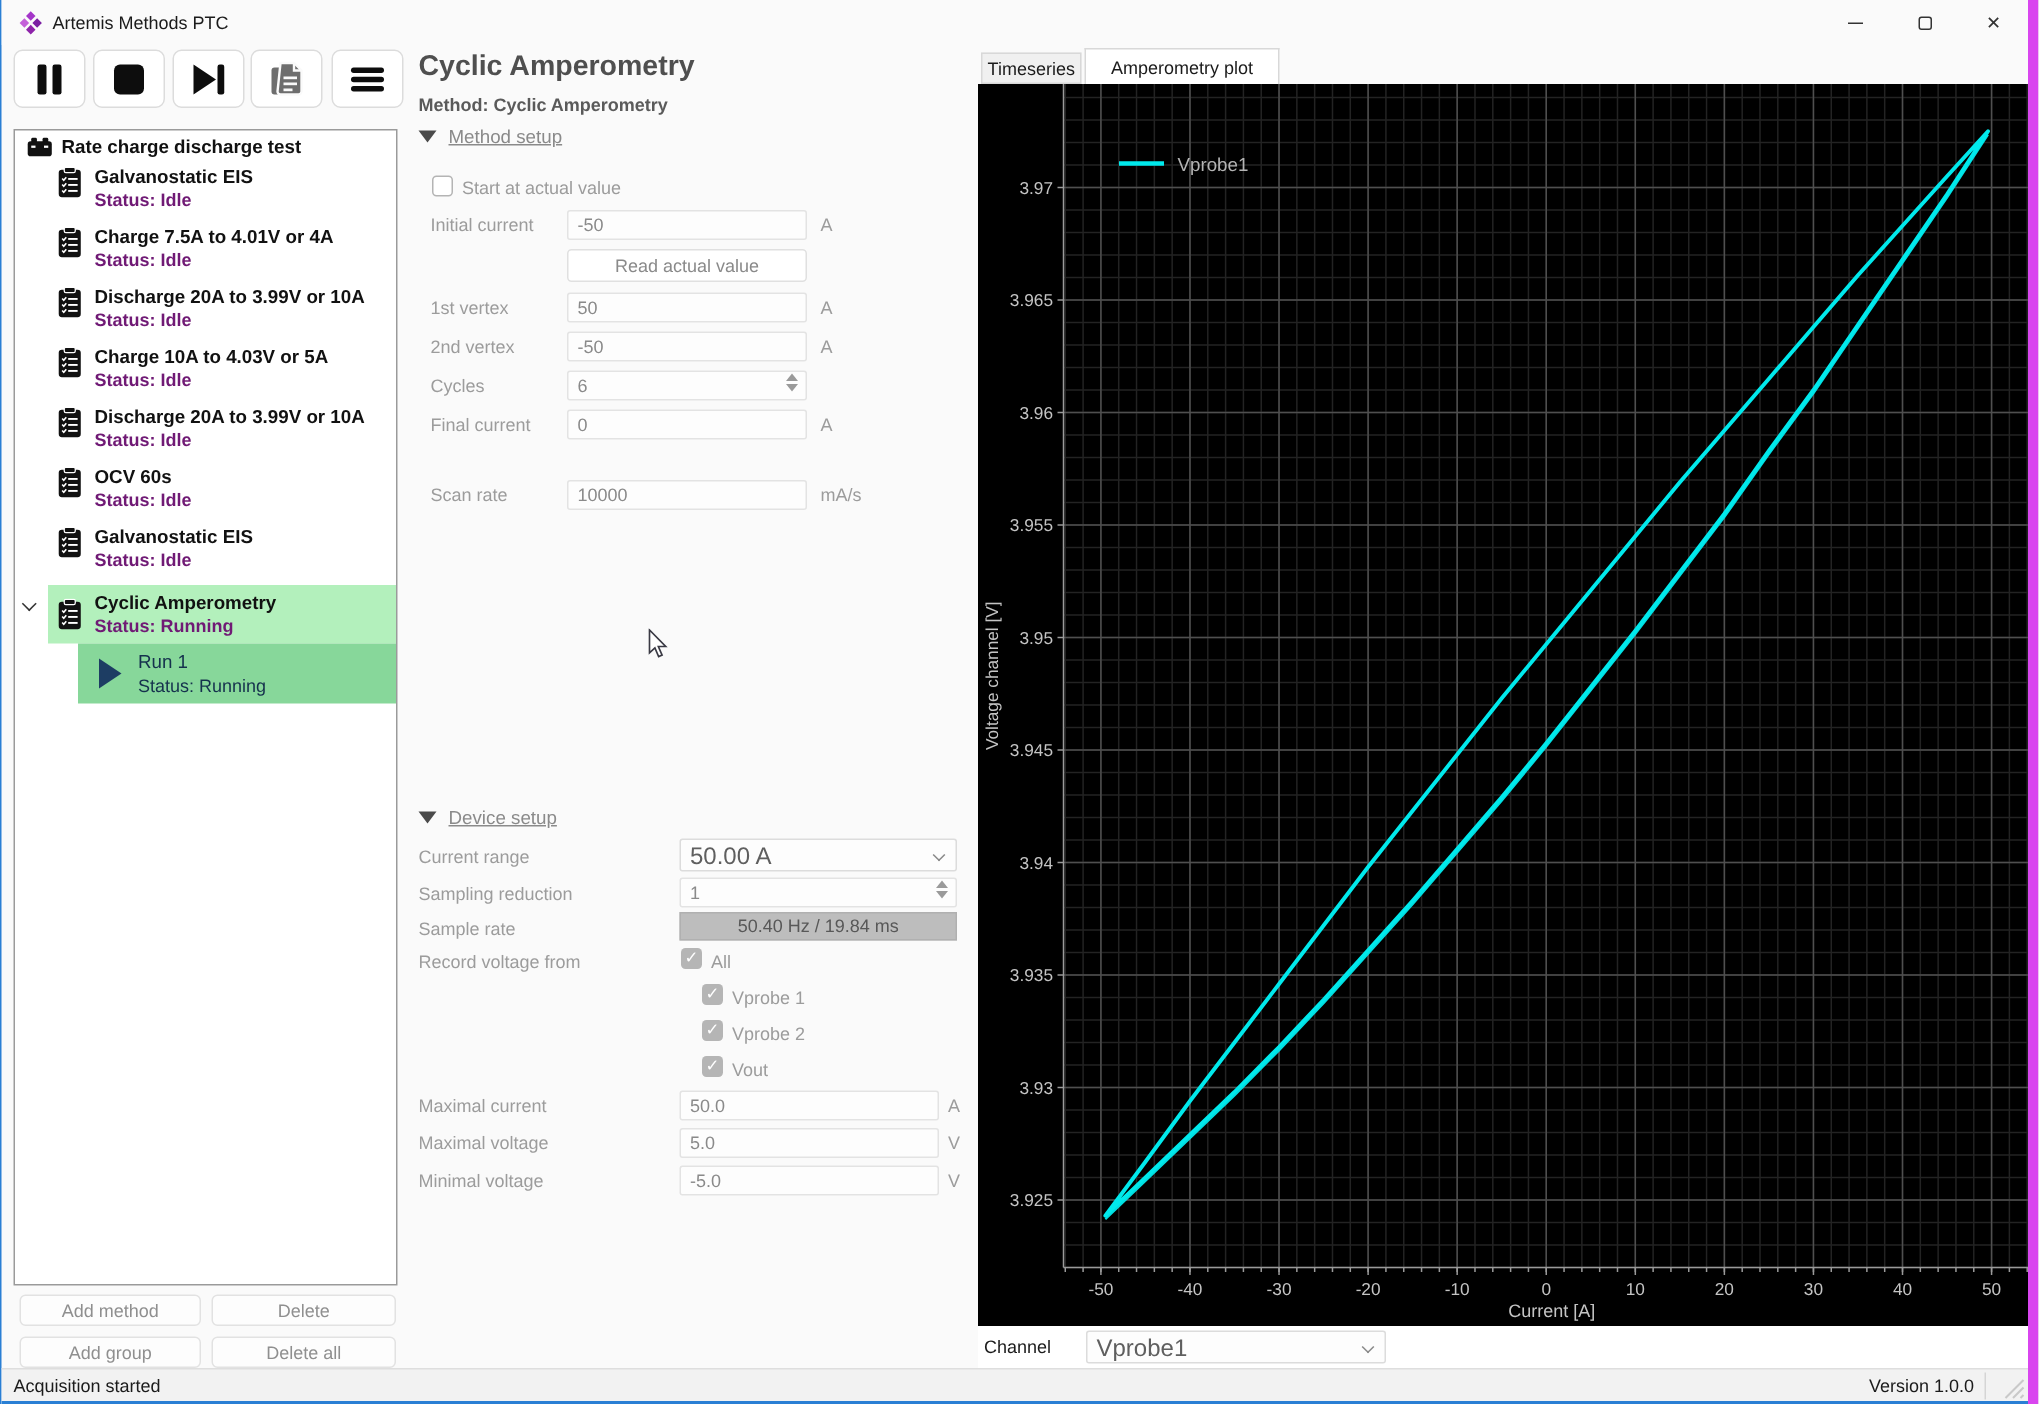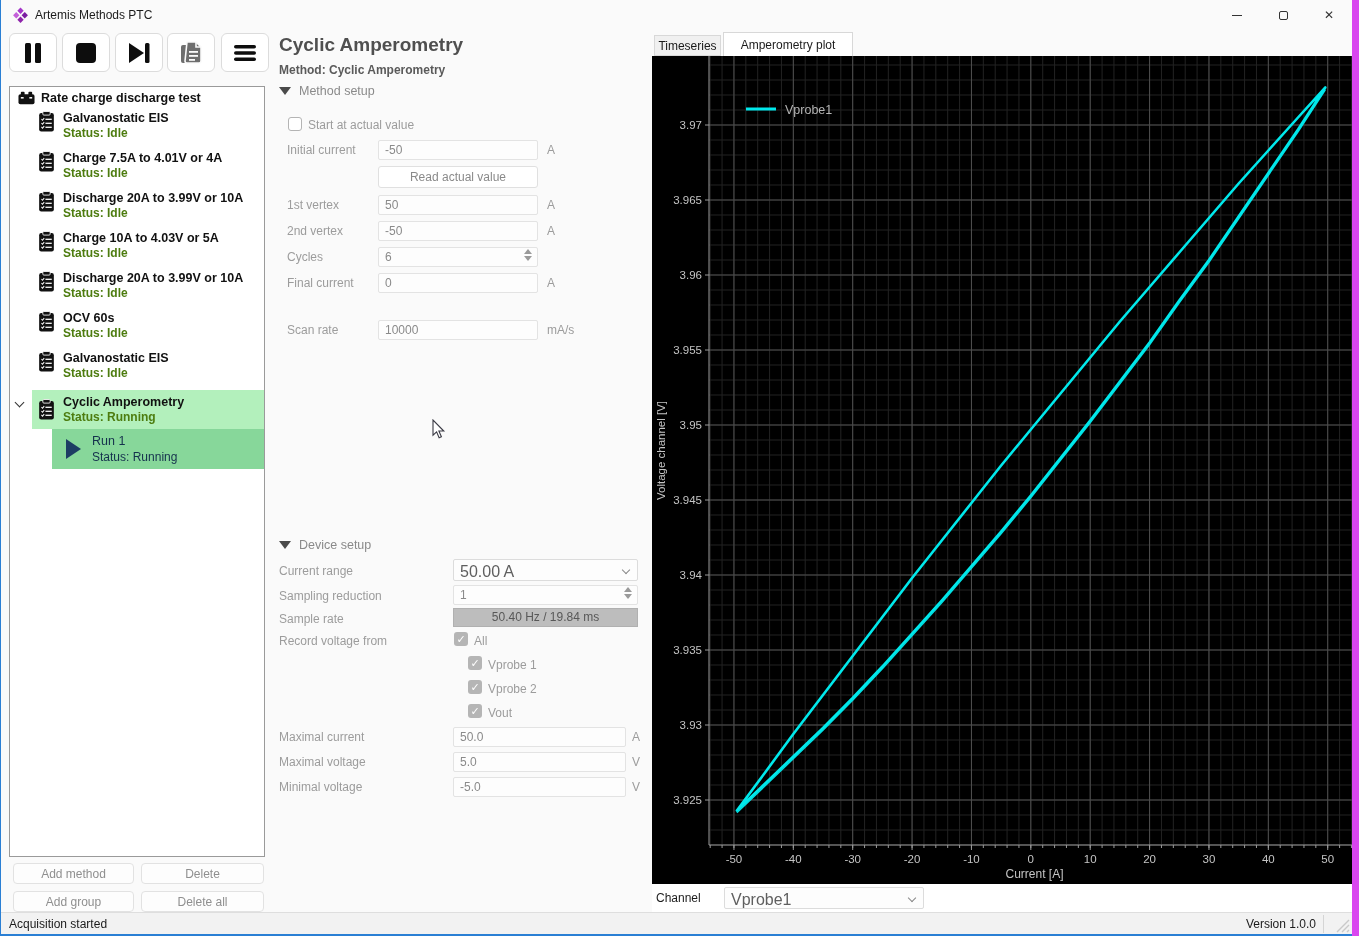--- a/index.html
+++ b/index.html
@@ -20,21 +20,21 @@
   
   .tbtn { position:absolute; top:33px; width:48px; height:39px; background:#fff; border:1px solid #dcdcdc; border-radius:6px;
           display:flex; align-items:center; justify-content:center; }
 
   
   .tree { position:absolute; left:8px; top:86px; width:256px; height:771px; background:#fff; border:1px solid #9a9a9a; }
   .tgroup { position:absolute; left:8px; top:4px; display:flex; align-items:center; gap:6px; }
   .tgroup .glabel { font-size:12.5px; font-weight:bold; color:#111; }
   .titem { position:absolute; left:28px; display:flex; gap:8px; height:38px; }
   .tititle { font-size:12.5px; font-weight:bold; color:#111; line-height:15px; }
-  .tistatus { font-size:12px; font-weight:bold; color:#4d7c0f; line-height:15px; }
+  .tistatus { font-size:12px; font-weight:bold; color:#701a75; line-height:15px; }
   .selrow { position:absolute; left:22px; right:0; top:303px; height:39px; background:#b3f0bc; }
   .selrow .inner { position:absolute; left:6px; top:0; display:flex; gap:8px; height:39px; align-items:center; }
   .runrow { position:absolute; left:42px; right:0; top:342px; height:40px; background:#87d79a; }
   .runtitle { font-size:12.5px; color:#15314d; line-height:16px; }
   .runstatus { font-size:12px; color:#15314d; line-height:16px; }
   .playtri { width:0; height:0; border-left:15px solid #1d3d63; border-top:10px solid transparent; border-bottom:10px solid transparent; }
   .chev { width:7px; height:7px; border-right:1.6px solid #333; border-bottom:1.6px solid #333; transform:rotate(45deg); }
 
   
   .lbtn { position:absolute; height:21px; background:#fdfdfd; border:1px solid #e2e2e2; border-radius:4px;
@@ -44,21 +44,21 @@
   .statusbar { position:absolute; left:0; top:912px; width:100%; height:22px; background:#f2f2f2; border-top:1px solid #dedede; }
   .statusbar .stext { position:absolute; left:8px; top:4px; font-size:12px; color:#1b1b1b; }
   .statusbar .vtext { position:absolute; right:36px; top:4px; font-size:12px; color:#1b1b1b; }
   .statusbar .vsep { position:absolute; right:28px; top:2px; width:1px; height:18px; background:#d5d5d5; }
   .bottomedge { position:absolute; left:0; top:934px; width:100%; height:2px; background:#2a7fd4; }
 
   
   .mpanel { position:absolute; left:264px; top:30px; width:387px; height:854px; }
   .mtitle { position:absolute; left:14px; top:4px; font-size:19px; font-weight:bold; color:#4f4f4f; }
   .msub { position:absolute; left:14px; top:33px; font-size:12px; font-weight:bold; color:#5a5a5a; }
-  .sechdr { position:absolute; display:flex; align-items:center; gap:8px; font-size:12.5px; color:#8a8a8a; }
+  .sechdr { position:absolute; display:flex; align-items:center; gap:8px; font-size:12.5px; color:#8a8a8a;text-decoration:underline; }
   .tri { width:0; height:0; border-left:6px solid transparent; border-right:6px solid transparent; border-top:8px solid #4a4a4a; }
   .flabel { position:absolute; font-size:12px; color:#9c9c9c; }
   .finput { position:absolute; height:20px; background:#fdfdfd; border:1px solid #e3e3e3; border-radius:2px;
             font-size:12px; color:#8a8a8a; padding:0 6px; font-family:inherit; }
   .funit { position:absolute; font-size:12px; color:#9c9c9c; }
   .rbtn { position:absolute; height:22px; background:#fff; border:1px solid #e0e0e0; border-radius:3px;
           font-size:12px; color:#8a8a8a; display:flex; align-items:center; justify-content:center; }
   .cb { position:absolute; width:14px; height:14px; border:1px solid #b4b4b4; border-radius:3px; background:#fff; }
   .cbg { position:absolute; width:14px; height:14px; border-radius:3px; background:#b5b5b5;
          color:#fff; font-size:11px; line-height:14px; text-align:center; }

